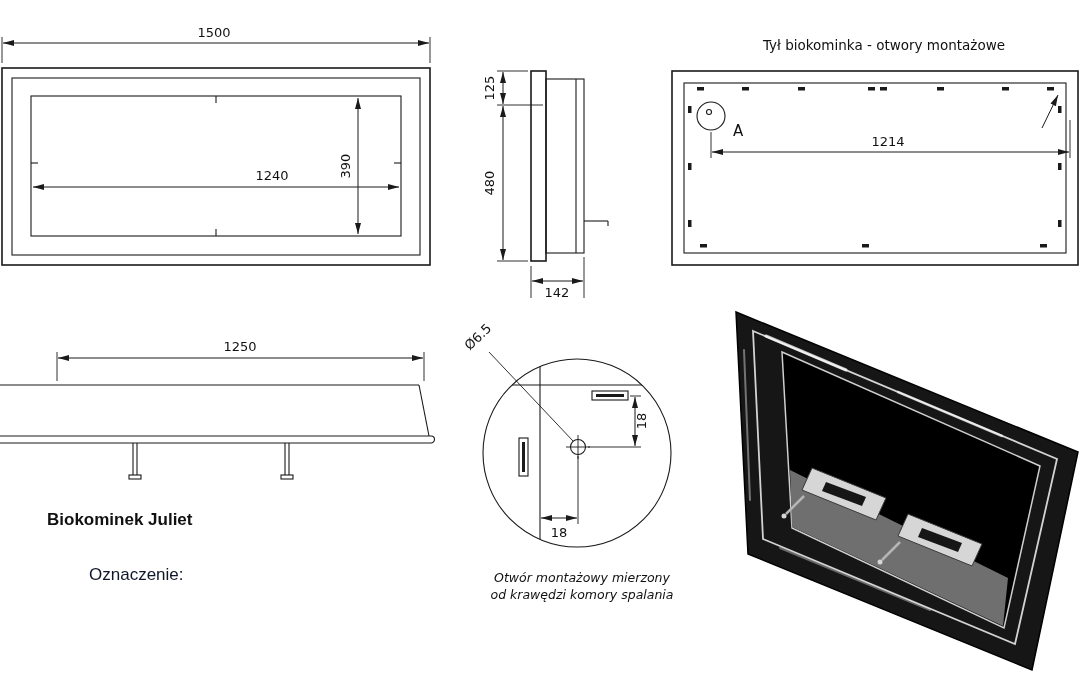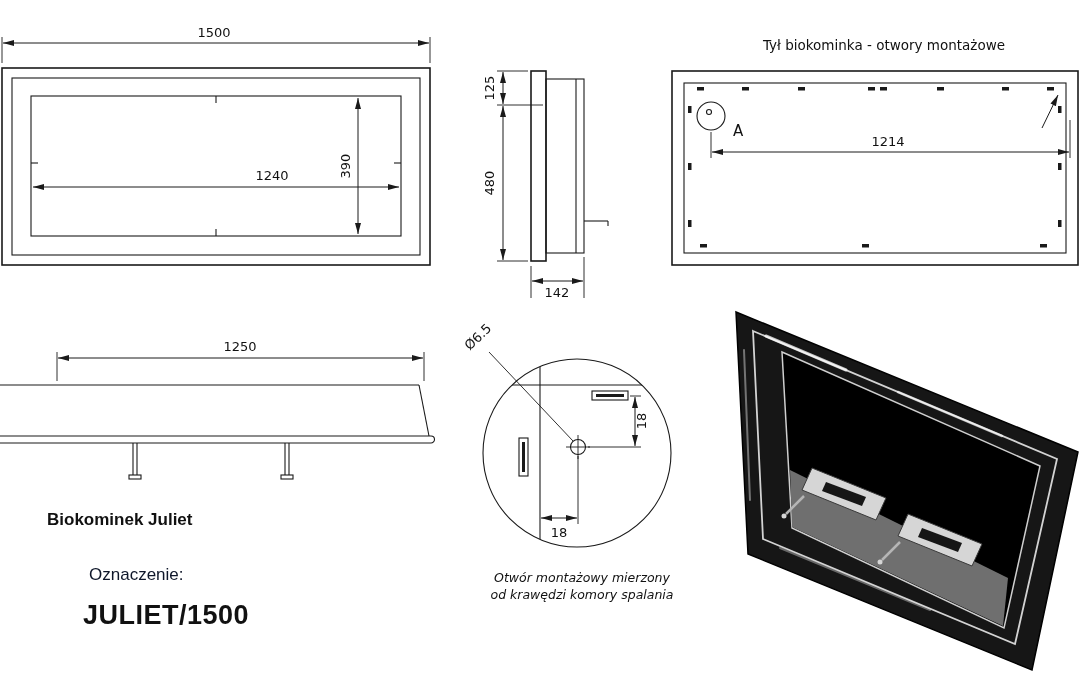--- a/index.html
+++ b/index.html
@@ -204,14 +204,13 @@
     <line x1="766" y1="336" x2="846" y2="370" stroke-width="3" opacity="0.75"></line>
     <line x1="898" y1="392" x2="1002" y2="436" stroke-width="2.5" opacity="0.6"></line>
     <line x1="744" y1="350" x2="750" y2="500" stroke-width="2" opacity="0.4"></line>
     <line x1="780" y1="548" x2="930" y2="610" stroke-width="2" opacity="0.35"></line>
   </g>
 </g>
 </svg>
 
 <div class="product-name">Biokominek Juliet</div>
 <div class="designation">Oznaczenie:</div>
-<div class="model">JULIET/1500</div>
 </div>
 
 </body></html>

